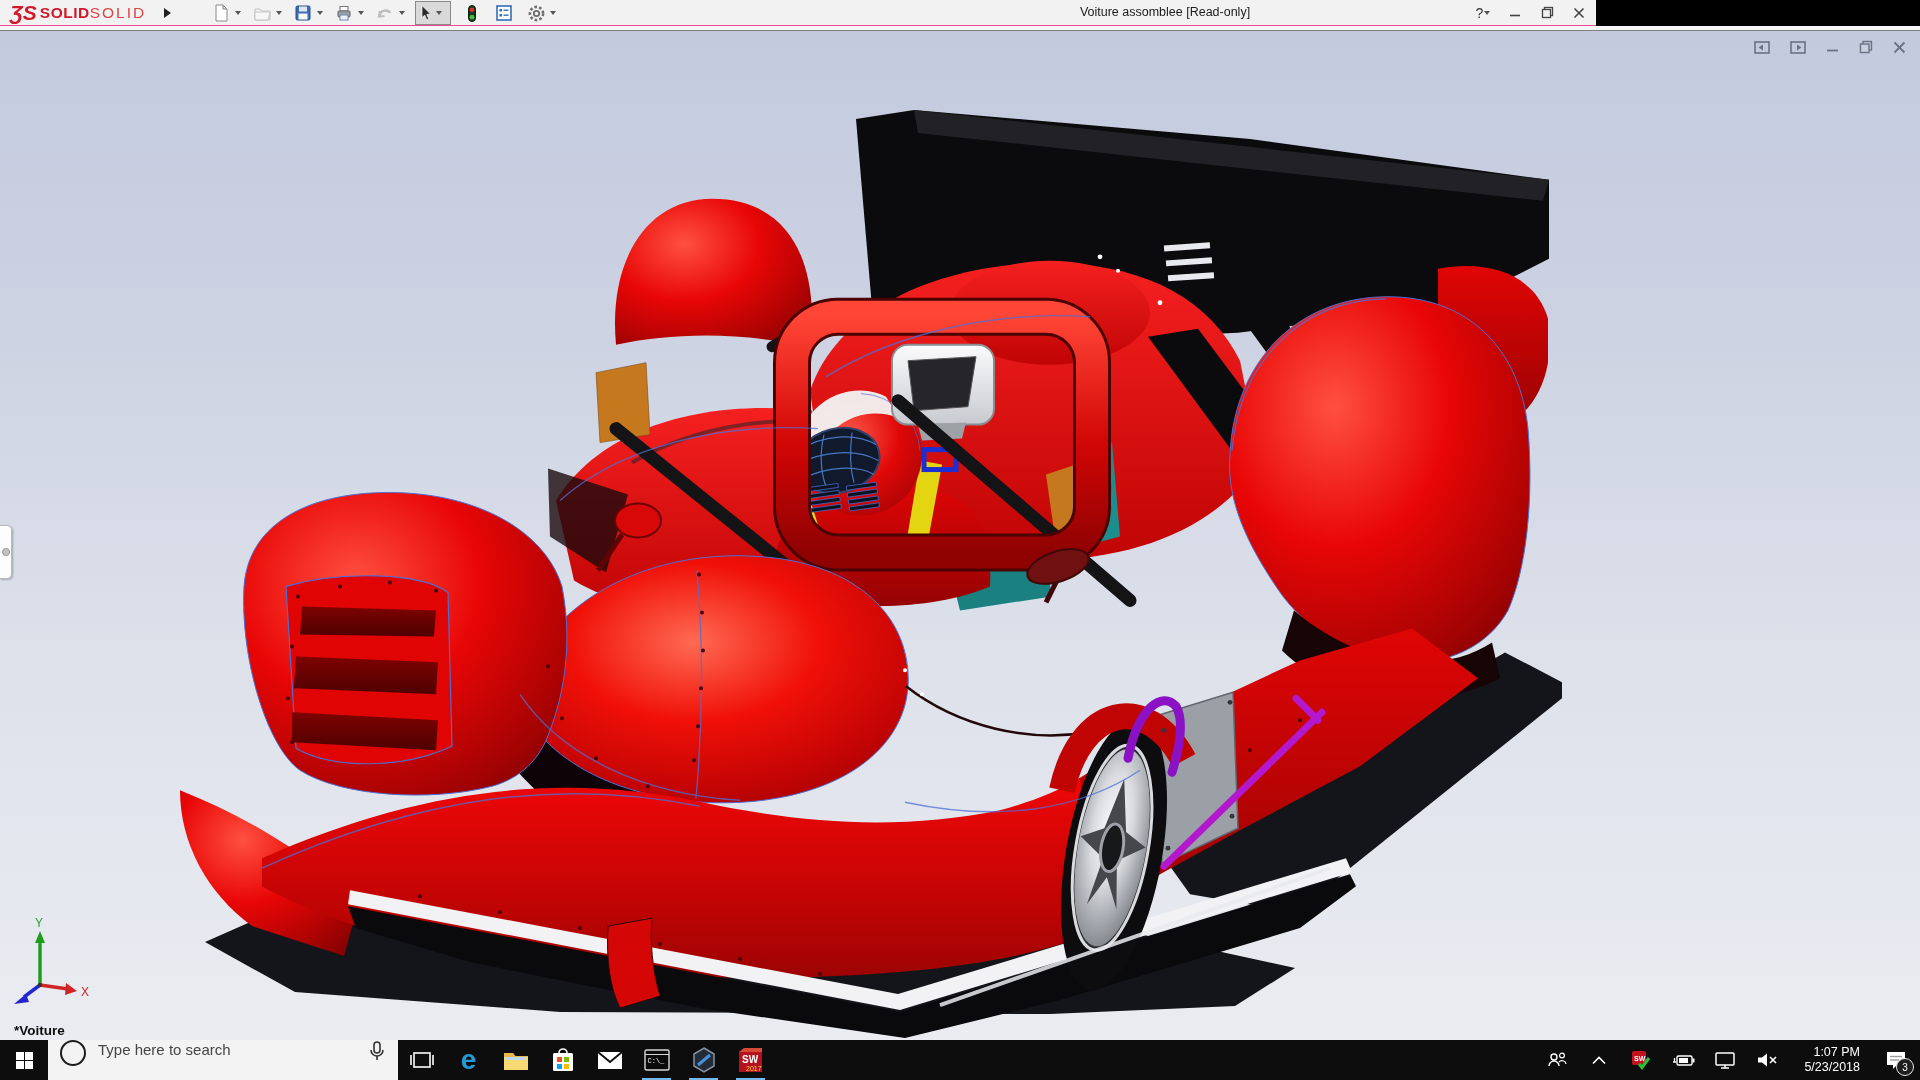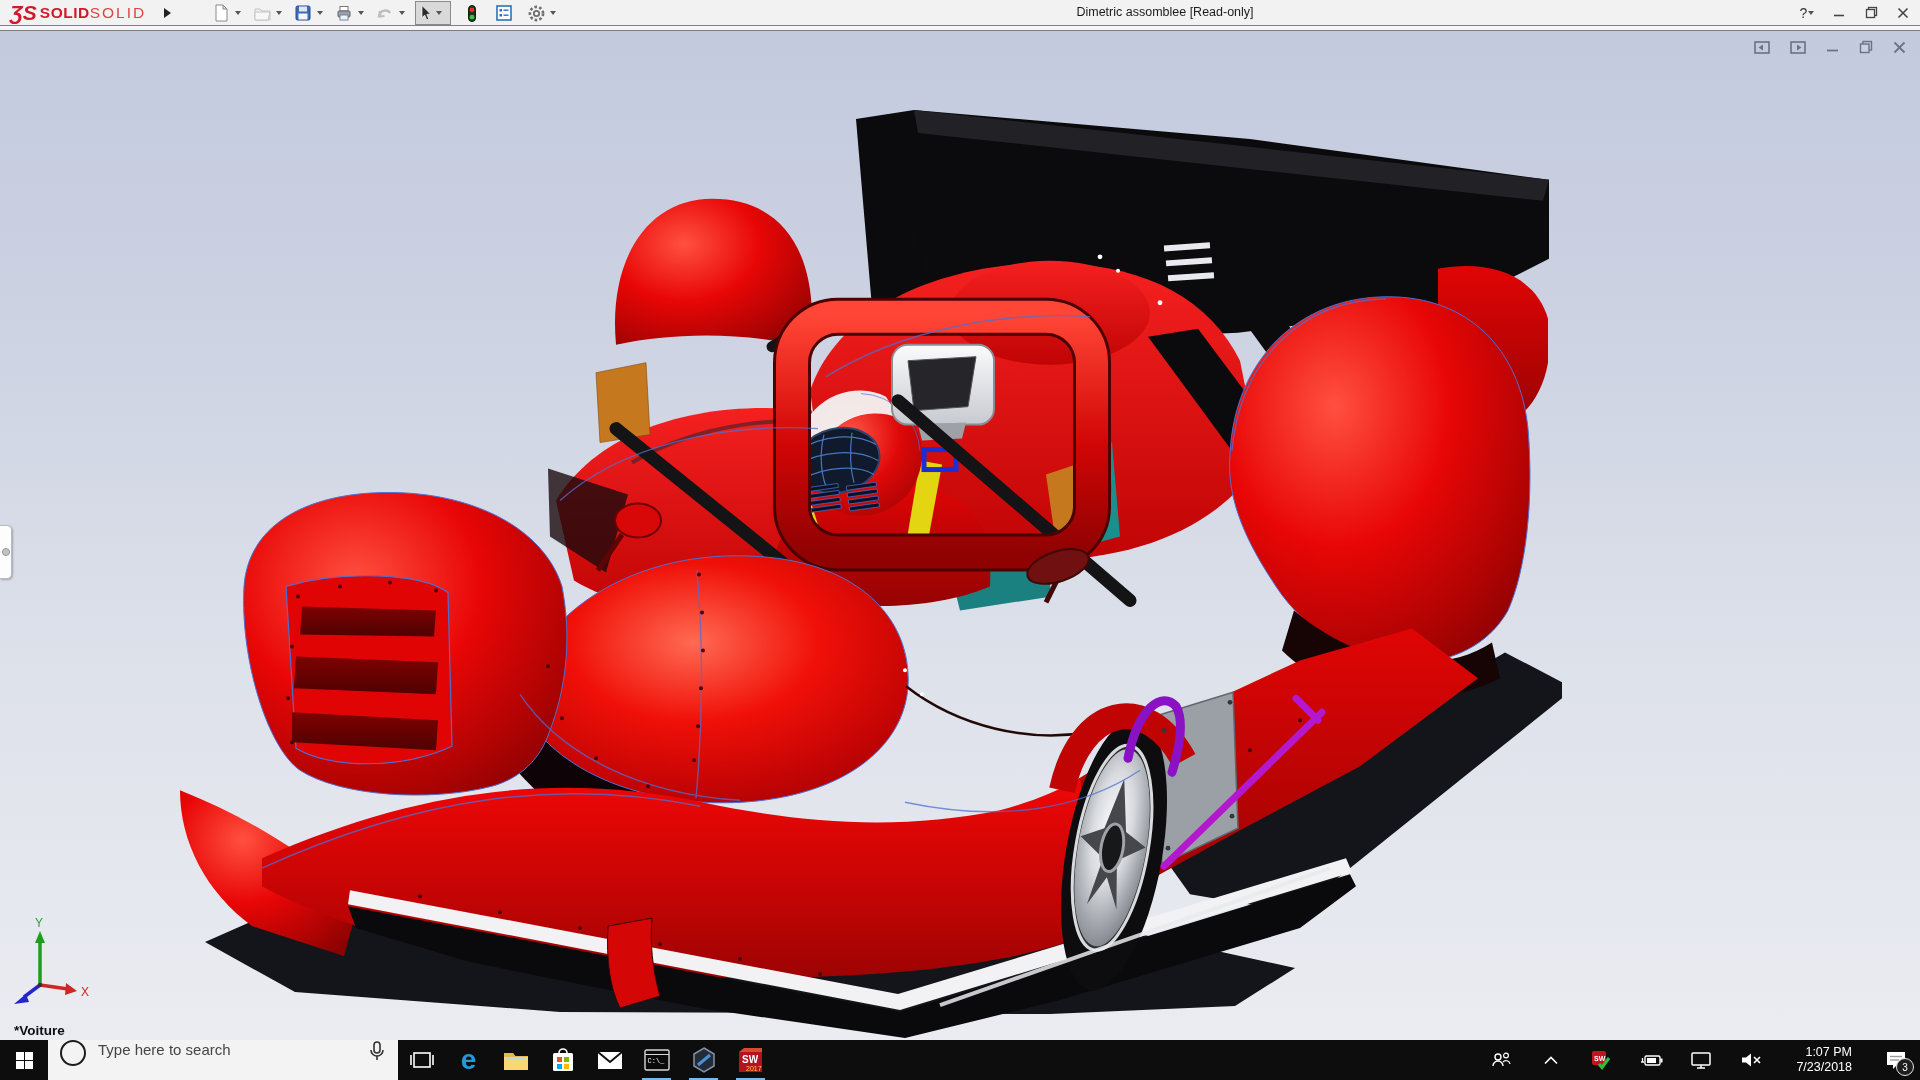--- a/index.html
+++ b/index.html
@@ -1,17 +1,17 @@
 <!DOCTYPE html>
 <html style="--body-red: #e60606; --body-red-dark: #a80404; --body-red-light: #ff3b2e; --wing-black: #0b0b0d; --edge-blue: #4d6fd4; --gray-panel: #9aa0a6; --purple-trim: #8a12c4; --magenta-trim: #b318cf; --teal-accent: #1b8e8e; --cyan-knob: #19cfcf; --orange-accent: #c5781e; --strap-yellow: #e3d512; --ground-shadow: #14151a; --viewport-top: #c3cade; --viewport-bottom: #eaecf1; --titlebar-bg: #f2f2f2; --taskbar-bg: #0d0d0d; --search-bg: #f3f3f3; --logo-red: #cf1a2b; --sw-icon-red: #b5121f; --running-indicator: #76b9ed;"><head>
 <meta charset="utf-8">
 <style>
   html,body{margin:0;padding:0;width:1920px;height:1080px;overflow:hidden;
     font-family:"Liberation Sans","DejaVu Sans",sans-serif;background:#000;}
-  .titlebar{position:absolute;left:0;top:0;width:1920px;height:25px;background:var(--titlebar-bg);
+  .titlebar{position:absolute;left:0;top:0;width:1596px;height:25px;background:var(--titlebar-bg);
     border-bottom:4px solid #ec4899;z-index:30;}
   .framestrip{position:absolute;left:0;top:26px;width:1920px;height:4px;background:#f6f6f7;
     border-bottom:1px solid #7e7e7e;z-index:30;}
   .logo{position:absolute;left:10px;top:1px;height:24px;display:flex;align-items:center;color:var(--logo-red);white-space:nowrap;}
   .logo-mark{font-size:21px;font-weight:bold;font-style:italic;margin-right:3px;}
   .logo-solid{font-size:15.5px;font-weight:bold;letter-spacing:.5px;}
   .logo-works{font-size:15.5px;font-weight:normal;letter-spacing:2px;color:#d44;}
   .expand-arrow{position:absolute;left:160px;top:4px;width:14px;height:17px;display:flex;align-items:center;justify-content:center;cursor:pointer;}
   .tri-right{width:0;height:0;border-left:7px solid #222;border-top:5px solid transparent;border-bottom:5px solid transparent;}
   .toolbar{position:absolute;left:210px;top:2px;height:22px;display:flex;align-items:center;gap:5px;}
@@ -38,21 +38,21 @@
   .winlogo i{background:#fff;}
   .search{width:350px;background:var(--search-bg);display:flex;align-items:flex-start;cursor:text;}
   .cortana{width:22px;height:22px;border:2.5px solid #1c1c1c;border-radius:50%;margin:0 10px 0 12px;}
   .search input{border:none;outline:none;background:transparent;font-size:15px;color:#222;flex:1;font-family:inherit;}
   .search input::placeholder{color:#454545;opacity:1;}
   .mic{margin-right:12px;cursor:pointer;}
   .apps{display:flex;}
   .app{width:47px;display:flex;align-items:center;justify-content:center;position:relative;cursor:pointer;}
   .app.running::after{content:"";position:absolute;bottom:0;left:9px;right:9px;height:2.5px;background:var(--running-indicator);}
   .edge{font-size:28px;font-weight:bold;color:#2499d6;line-height:1;}
-  .tray{margin-left:auto;display:flex;align-items:center;gap:20px;padding-right:4px;}
+  .tray{margin-left:auto;display:flex;align-items:center;gap:12px;padding-right:4px;}
   .tri{width:30px;height:40px;display:flex;align-items:center;justify-content:center;cursor:pointer;}
   .clock{color:#fff;font-size:12.5px;text-align:right;line-height:15px;width:62px;cursor:pointer;margin:0 4px;}
   .notif{position:relative;width:40px;height:40px;display:flex;align-items:center;justify-content:center;cursor:pointer;}
   .badge{position:absolute;right:2px;bottom:4px;width:16px;height:16px;border-radius:50%;background:#1f1f1f;border:1.5px solid #e6e6e6;
     color:#fff;font-size:10px;display:flex;align-items:center;justify-content:center;}
 </style>
 </head>
 <body>
 
 <div class="titlebar">
@@ -145,21 +145,21 @@
       <span class="tbtn">
         <svg width="19" height="19" viewBox="0 0 19 19">
             <circle cx="9.5" cy="9.5" r="6.6" fill="none" stroke="#6e6e6e" stroke-width="2.6" stroke-dasharray="2.6 2.2"></circle>
             <circle cx="9.5" cy="9.5" r="2.7" fill="none" stroke="#6e6e6e" stroke-width="1.8"></circle>
           </svg>
       </span>
         <i class="caret"></i>
     </span>
   </div>
 
-  <div class="wtitle">Dimetric assomblee [Read-only]</div>
+  <div class="wtitle">Voiture assomblee [Read-only]</div>
 
   <div class="wcontrols">
     <span class="wc">
         <span>?</span>
         <i class="caret"></i>
       </span>
     <span class="wc">
         <svg width="12" height="12">
           <line x1="1" y1="8.5" x2="11" y2="8.5" stroke="#444" stroke-width="1.6"></line>
         </svg>
@@ -578,21 +578,21 @@
     </span>
     <span class="tri">
       <svg width="22" height="16">
           <polygon points="2,5.5 6,5.5 11,1.5 11,14.5 6,10.5 2,10.5" fill="#fff"></polygon>
           <line x1="14" y1="5" x2="20" y2="11" stroke="#fff" stroke-width="1.6"></line>
           <line x1="20" y1="5" x2="14" y2="11" stroke="#fff" stroke-width="1.6"></line>
         </svg>
     </span>
     <div class="clock">
       <div>1:07 PM</div>
-      <div>7/23/2018</div>
+      <div>5/23/2018</div>
     </div>
     <div class="notif">
       <svg width="22" height="20">
           <path d="M2,2 h18 v13 h-8 l-4,4 v-4 h-6 z" fill="#fff"></path>
           <line x1="5" y1="6.5" x2="17" y2="6.5" stroke="#9a9a9a" stroke-width="1.4"></line>
           <line x1="5" y1="10" x2="14" y2="10" stroke="#9a9a9a" stroke-width="1.4"></line>
         </svg>
       <span class="badge">3</span>
     </div>
   </div>

